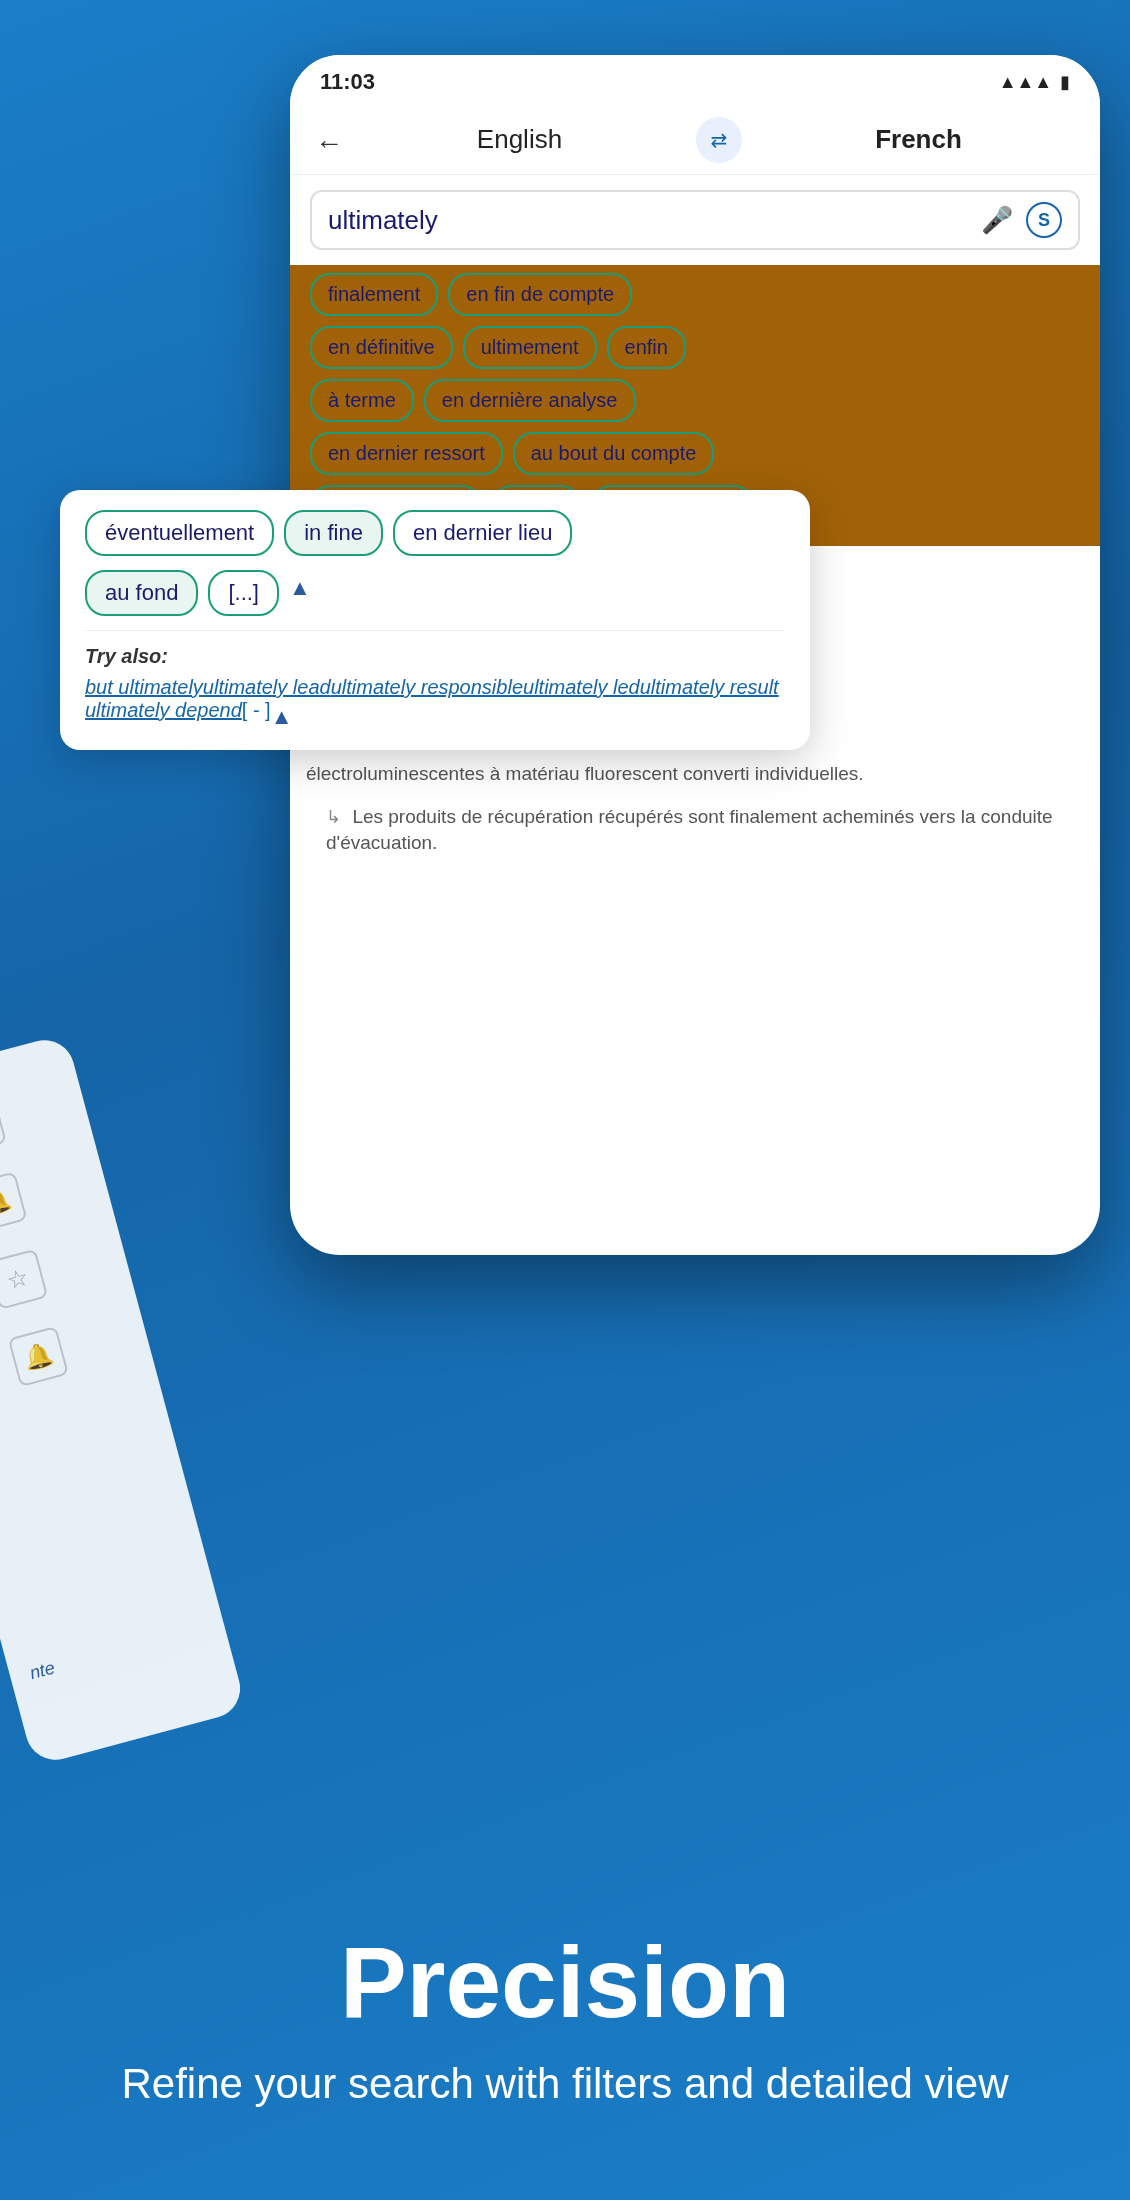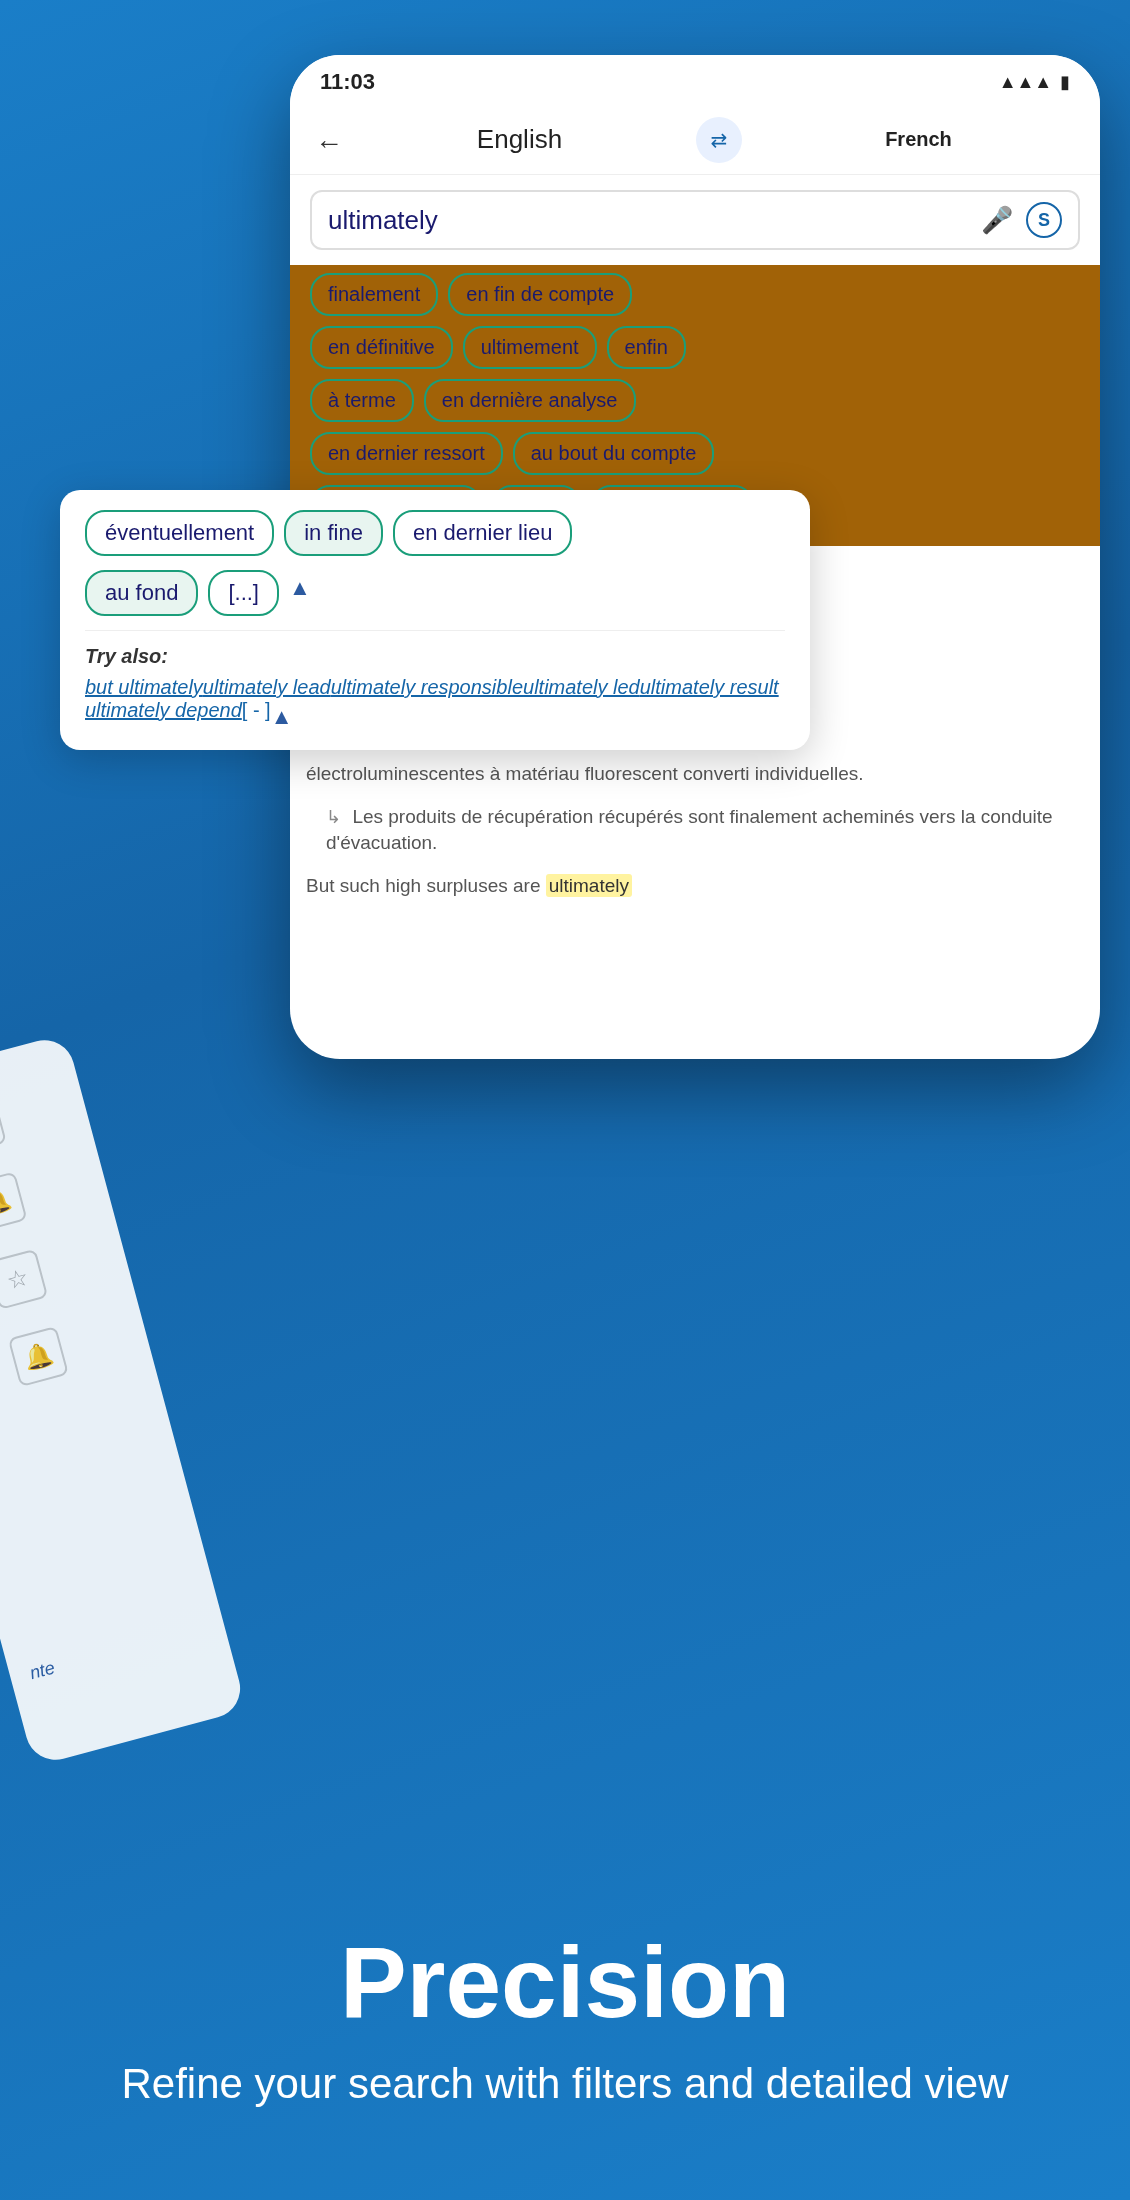--- a/index.html
+++ b/index.html
@@ -50,21 +50,21 @@
       bottom: 80px;
       left: 20px;
     }
 
     
     .phone-mockup {
       position: absolute;
       top: 55px;
       left: 290px;
       width: 810px;
-      height: 1004px;
+      height: 1200px;
       background: white;
       border-radius: 50px;
       box-shadow: 0 30px 80px rgba(0,0,0,0.4);
       overflow: hidden;
       z-index: 5;
     }
 
     
     .status-bar {
       background: white;
@@ -117,21 +117,21 @@
       display: flex;
       align-items: center;
       justify-content: center;
       font-size: 20px;
       color: #1565a8;
       cursor: pointer;
     }
     .lang-french {
       flex: 1;
       text-align: center;
-      font-size: 20px;
+      font-size: 26px;
       font-weight: 600;
       color: #222;
     }
 
     
     .search-container {
       padding: 15px 20px;
       background: white;
     }
     .search-bar {
@@ -390,26 +390,20 @@
   <div class="examples-area" style="margin-top: 200px;">
     <div class="example-block">
       <div class="example-en">
         électroluminescentes à matériau fluorescent converti individuelles.
       </div>
     </div>
     <div class="example-block">
       <div class="example-fr">
         <span class="example-arrow">↳</span>
         <span>Les produits de récupération récupérés sont finalement acheminés vers la conduite d'évacuation.</span>
-      </div>
-    </div>
-    <div class="example-block">
-      <div class="example-en">
-        <span>But such high surpluses are</span>
-        <span class="highlight">ultimately</span>
       </div>
     </div>
   </div>
 
 </div>
 
 <div class="overlay-card">
   <div class="overlay-chips-row">
     <span class="overlay-chip">éventuellement</span>
     <span class="overlay-chip highlighted">in fine</span>

